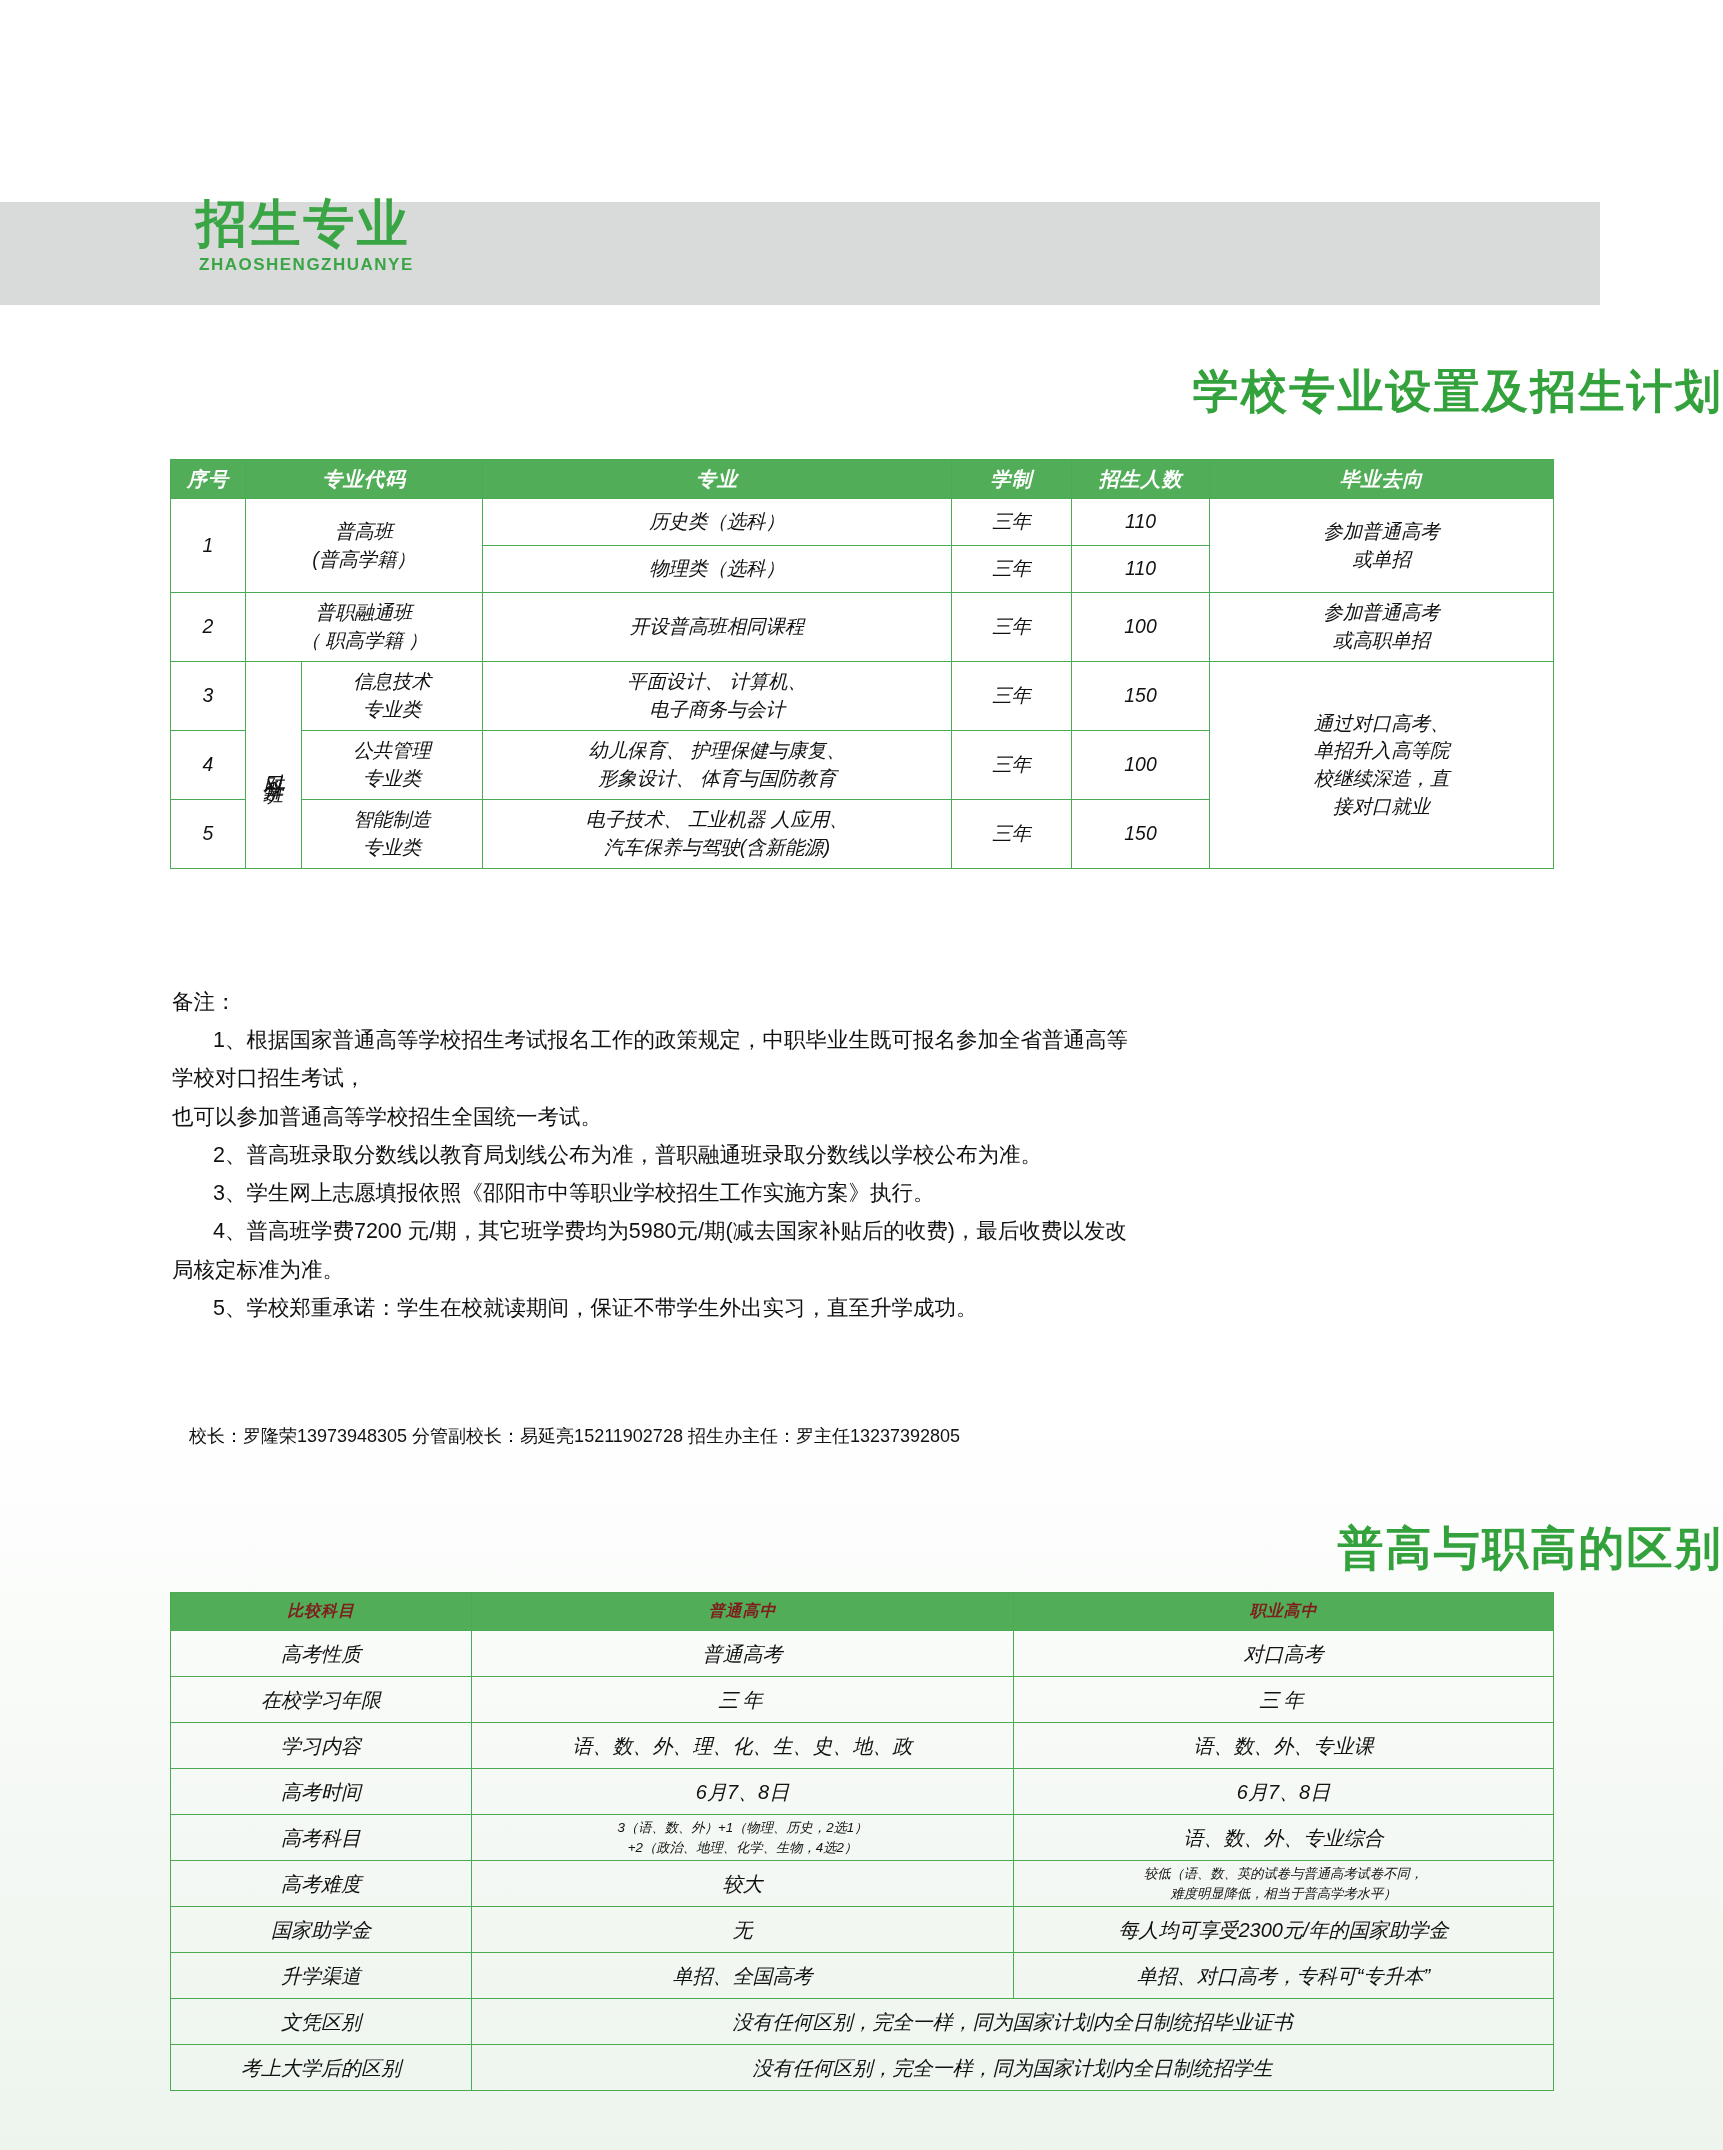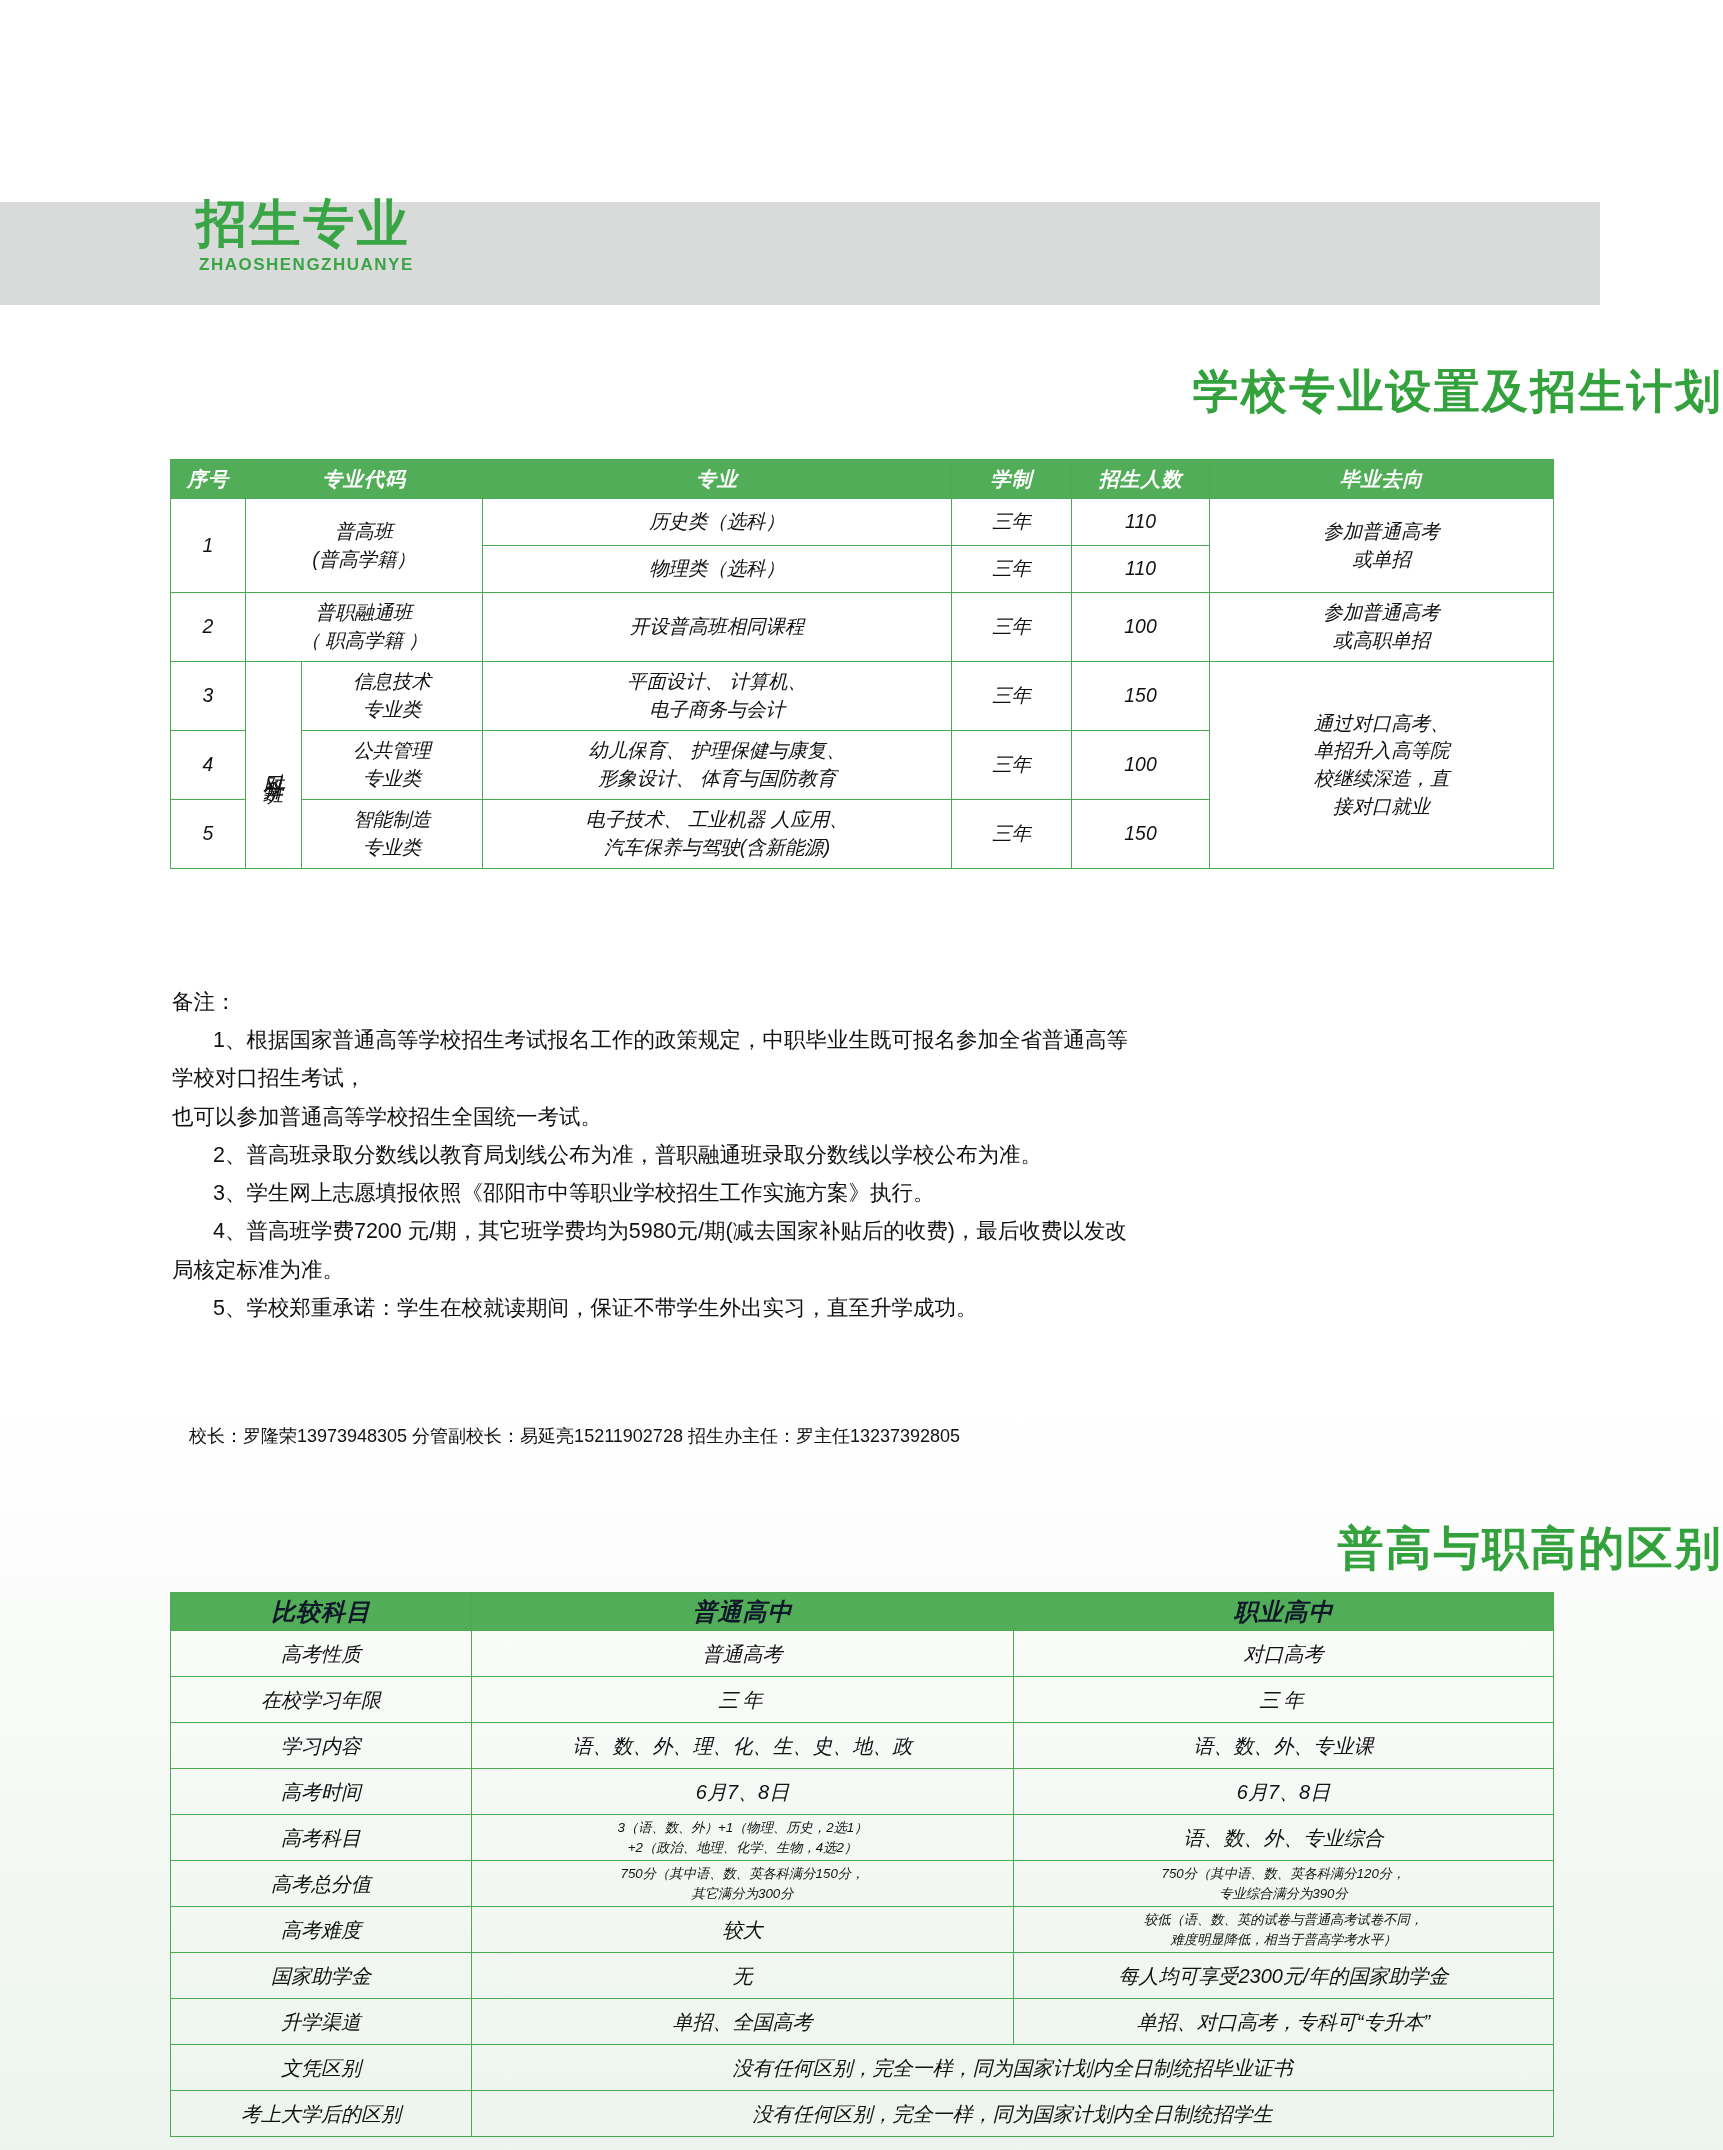--- a/index.html
+++ b/index.html
@@ -140,24 +140,24 @@
     text-align: center;
     vertical-align: middle;
     font-size: 20px;
     color: #111;
     padding: 0;
     line-height: 1.4;
     height: 45px;
   }
   .t2 thead th {
     background: #51ad57;
-    color: #0f172a;
+    color: #7f1d1d;
     font-weight: bold;
     height: 37px;
-    font-size: 24px;
+    font-size: 16px;
     letter-spacing: 0.9px;
   }
   .small2 {
     font-size: 13.3px;
     line-height: 1.5;
     display: block;
   }
   .sp-wide { letter-spacing: 4.3px; }
 </style>
 </head>
@@ -335,31 +335,20 @@
         </tr>
         <tr>
           <td>高考科目</td>
           <td>
             <span class="small2">3（语、数、外）+1（物理、历史，2选1）</span>
             <span class="small2">+2（政治、地理、化学、生物，4选2）</span>
           </td>
           <td>语、数、外、专业综合</td>
         </tr>
         <tr>
-          <td>高考总分值</td>
-          <td>
-            <span class="small2">750分（其中语、数、英各科满分150分，</span>
-            <span class="small2">其它满分为300分</span>
-          </td>
-          <td>
-            <span class="small2">750分（其中语、数、英各科满分120分，</span>
-            <span class="small2">专业综合满分为390分</span>
-          </td>
-        </tr>
-        <tr>
           <td>高考难度</td>
           <td>较大</td>
           <td>
             <span class="small2">较低（语、数、英的试卷与普通高考试卷不同，</span>
             <span class="small2">难度明显降低，相当于普高学考水平）</span>
           </td>
         </tr>
         <tr>
           <td>国家助学金</td>
           <td>无</td>

